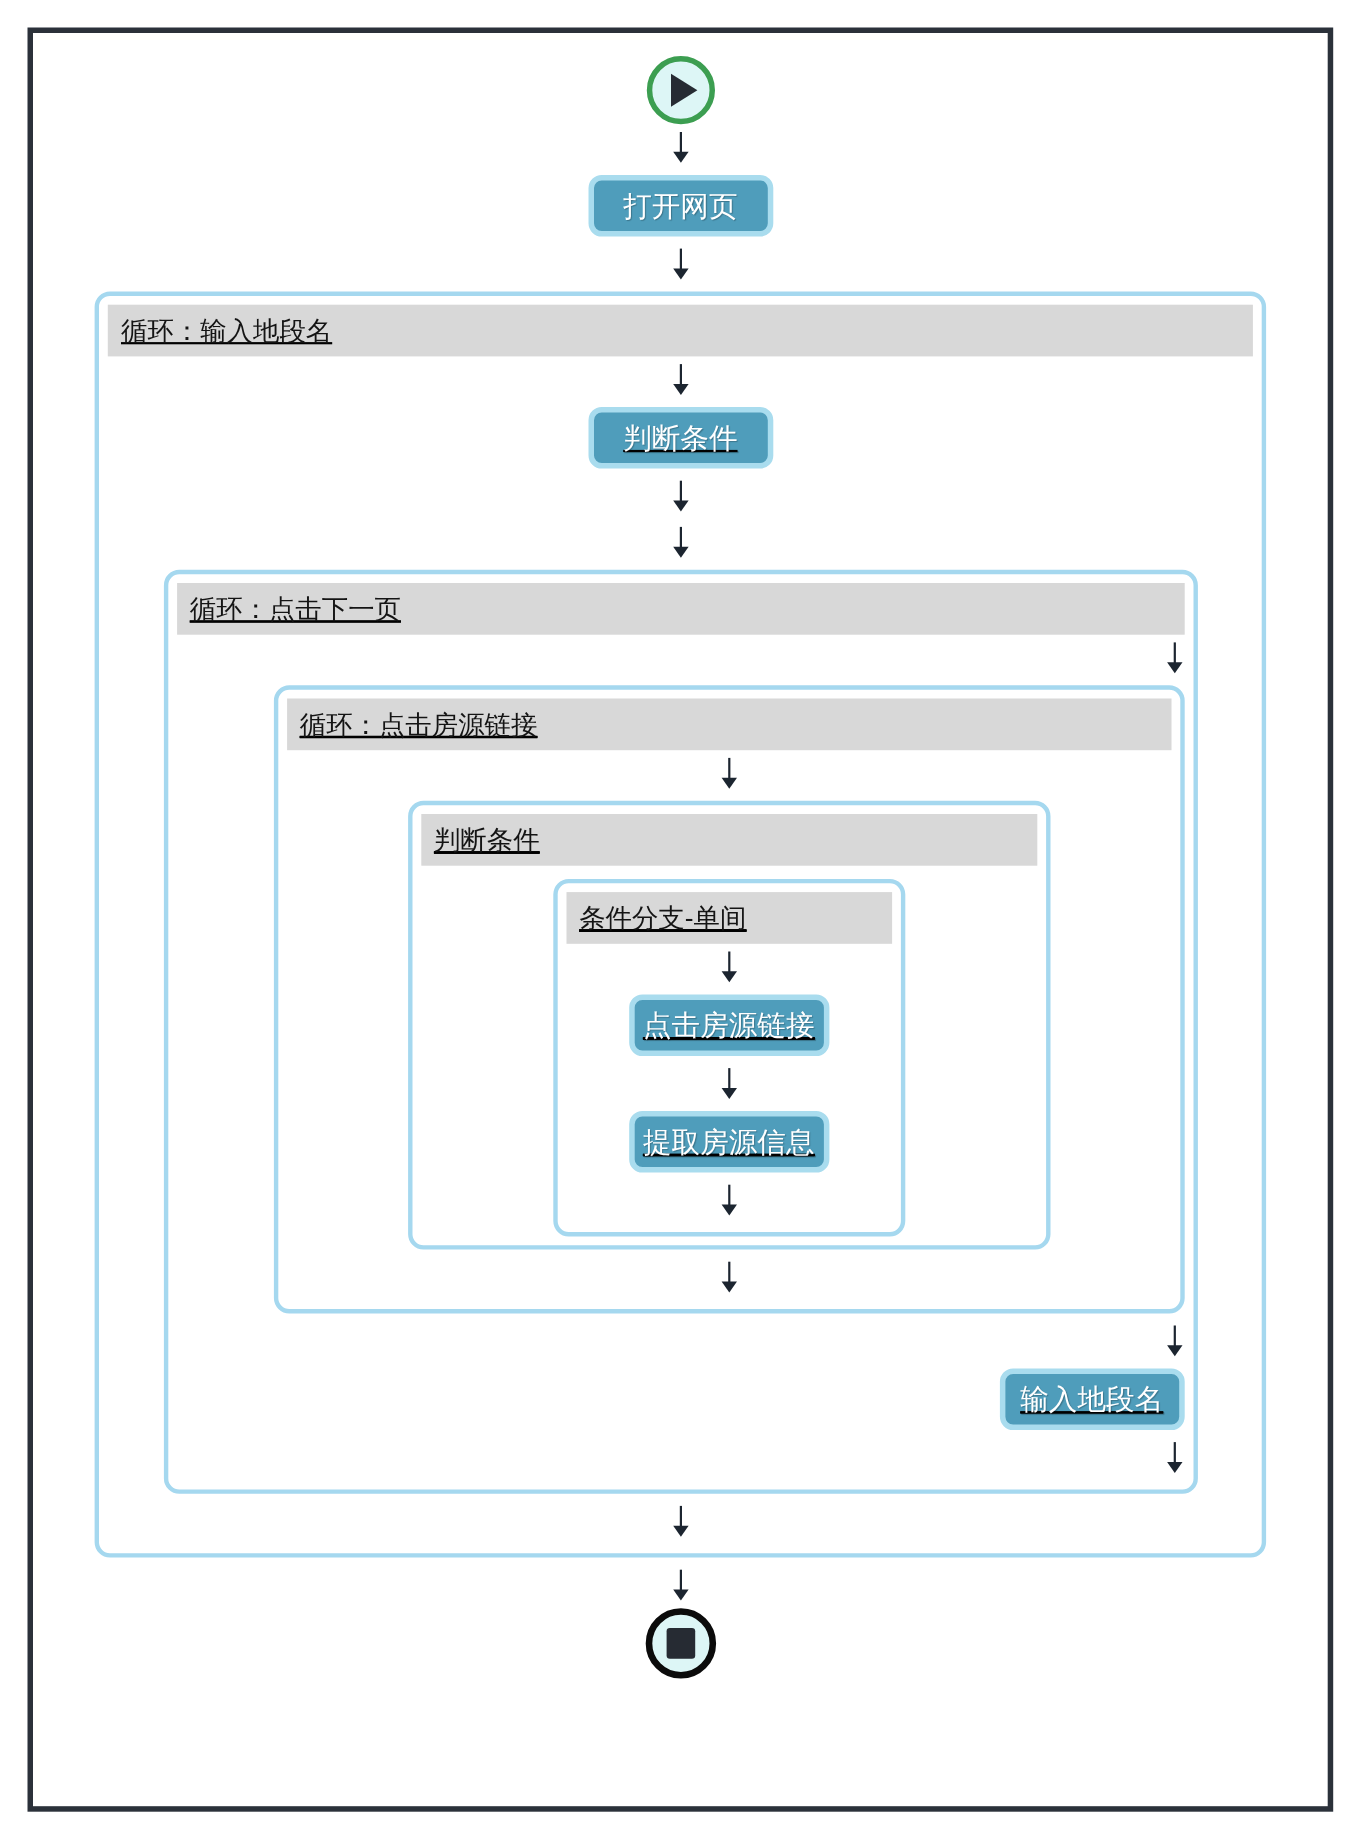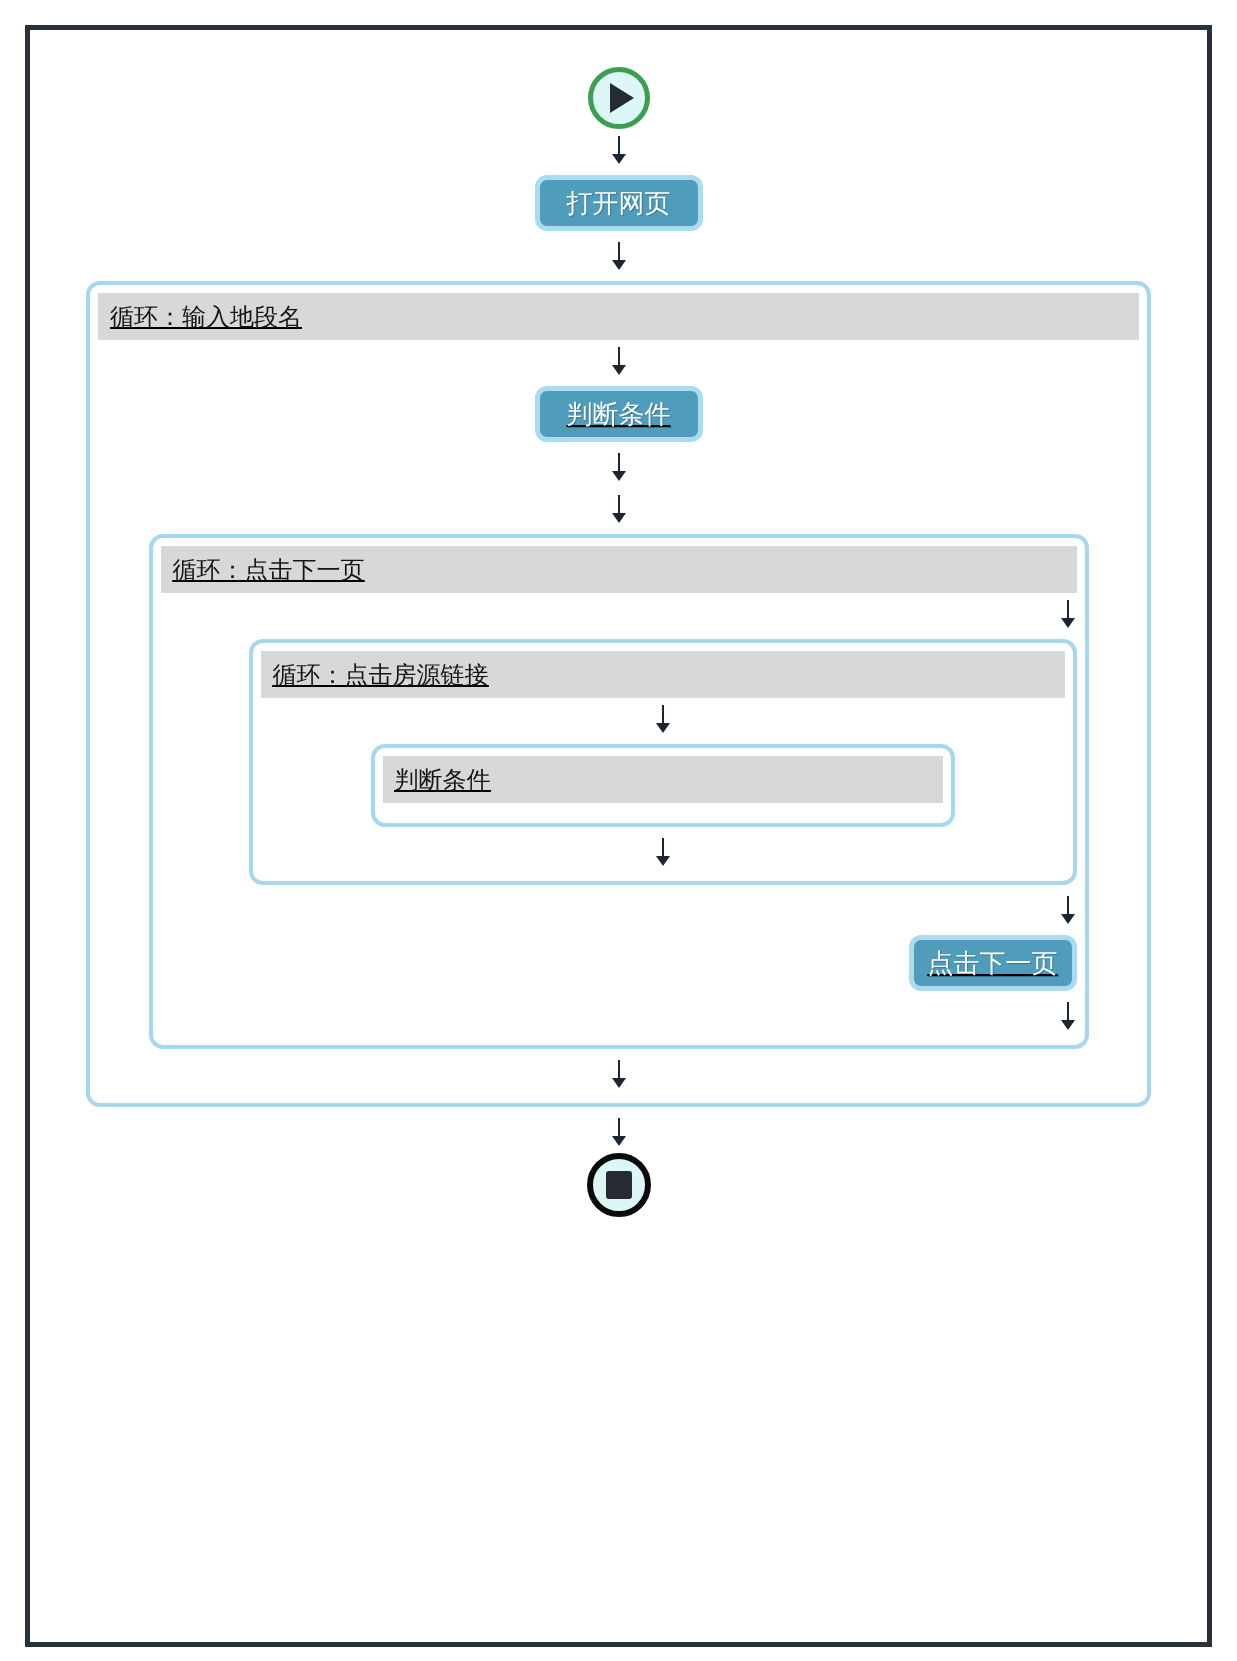--- a/index.html
+++ b/index.html
@@ -12,21 +12,21 @@
   body{
     width:1237px;height:1661px;background:#ffffff;position:relative;
     font-family:"Liberation Sans","DejaVu Sans",sans-serif;
   }
   .frame{
     position:absolute;left:25px;top:25px;width:1187px;height:1622px;
     border:5px solid var(--frame);background:#fff;overflow:hidden;
   }
   .flow{
     width:100%;height:100%;display:flex;flex-direction:column;align-items:center;
-    padding-top:37px;
+    padding-top:21px;
   }
   
   .start-node{
     width:62px;height:62px;border-radius:50%;border:5px solid var(--start_green);
     background:var(--icon_fill);display:flex;align-items:center;justify-content:center;
     flex:none;
   }
   .play-tri{
     width:0;height:0;border-left:24px solid var(--icon_glyph);
     border-top:15px solid transparent;border-bottom:15px solid transparent;margin-left:7px;
@@ -122,32 +122,51 @@
 
           <div class="arrow"></div>
 
           <div class="box w-cond">
             <div class="box-header">
               <span>判断条件</span>
             </div>
 
             <div class="branch-row">
 
+              <div class="box w-branch-l" style="margin:0;">
+                <div class="box-header">
+                  <span>条件分支-单间</span>
+                </div>
+
+                <div class="arrow"></div>
+
+                <div class="step-btn">
+                  <span>点击房源链接</span>
+                </div>
+
+                <div class="arrow"></div>
+
+                <div class="step-btn">
+                  <span>提取房源信息</span>
+                </div>
+
+                <div class="arrow"></div>
+              </div>
 
 
             </div>
           </div>
 
           <div class="arrow"></div>
         </div>
 
         <div class="arrow"></div>
 
         <div class="step-btn">
-          <span>点击下一页</span>
+          <span>输入地段名</span>
         </div>
 
         <div class="arrow"></div>
       </div>
 
       <div class="arrow"></div>
     </div>
 
     <div class="arrow"></div>
 

